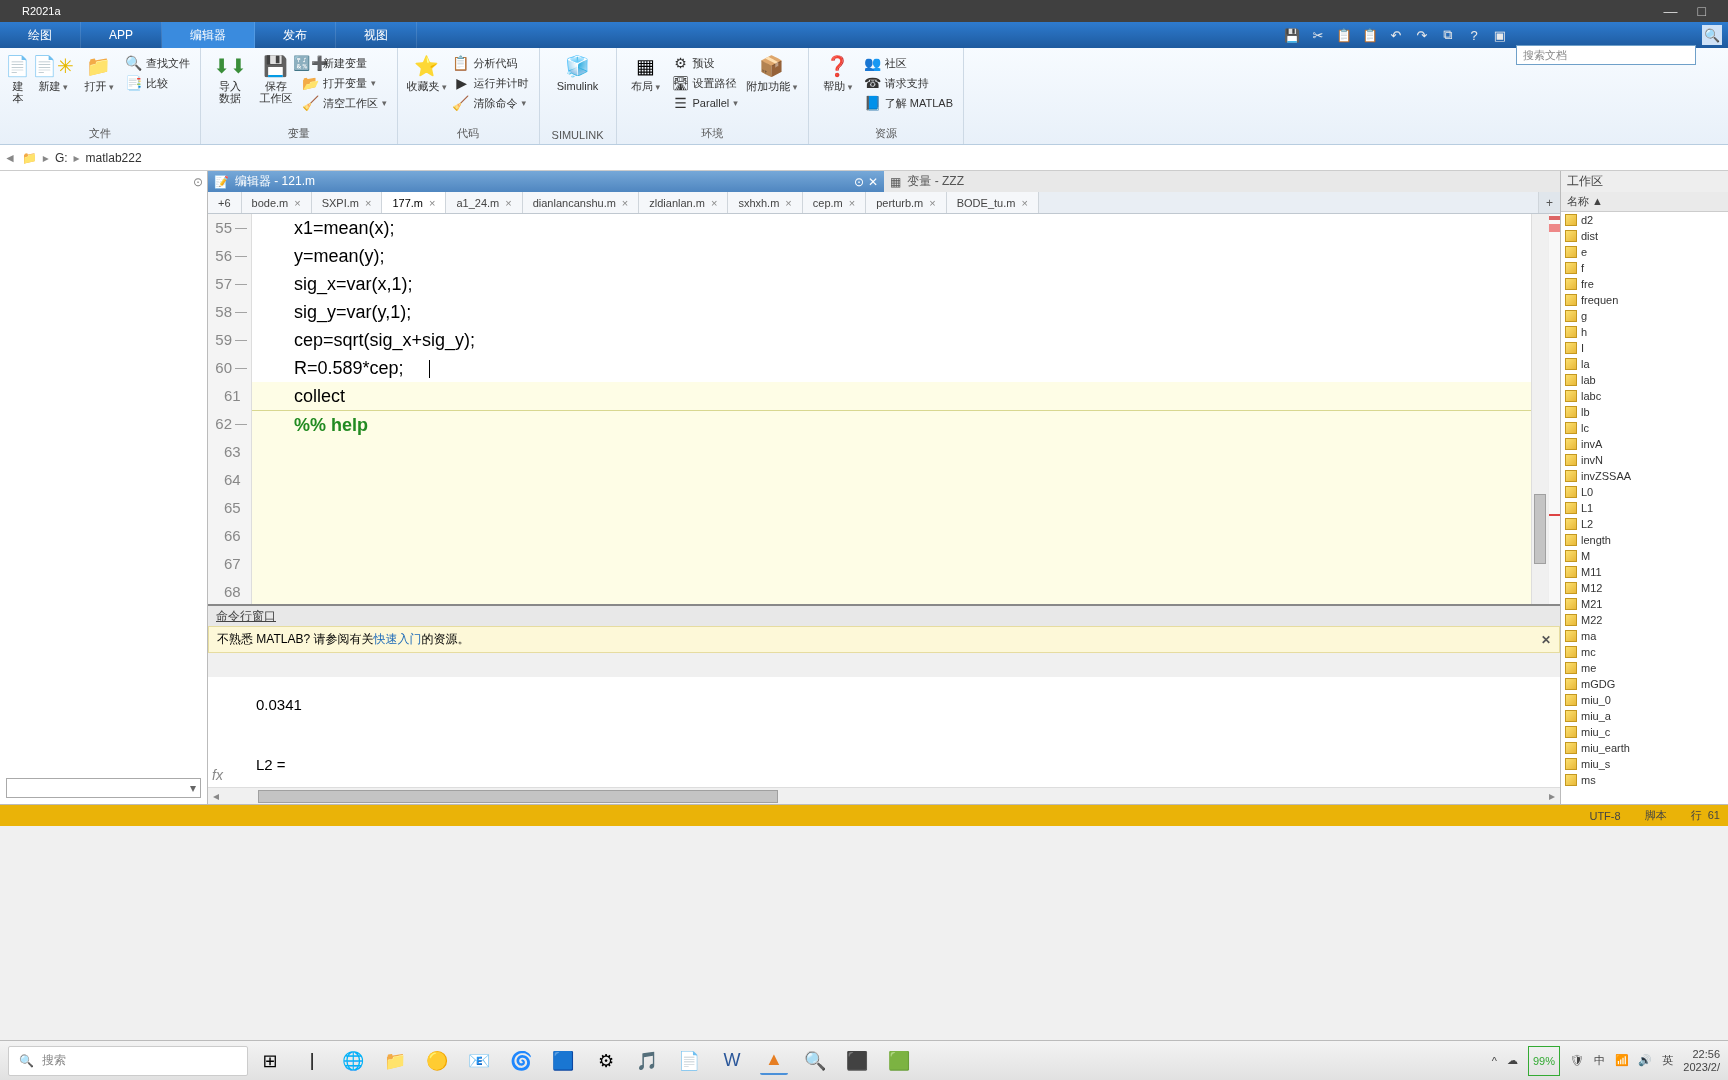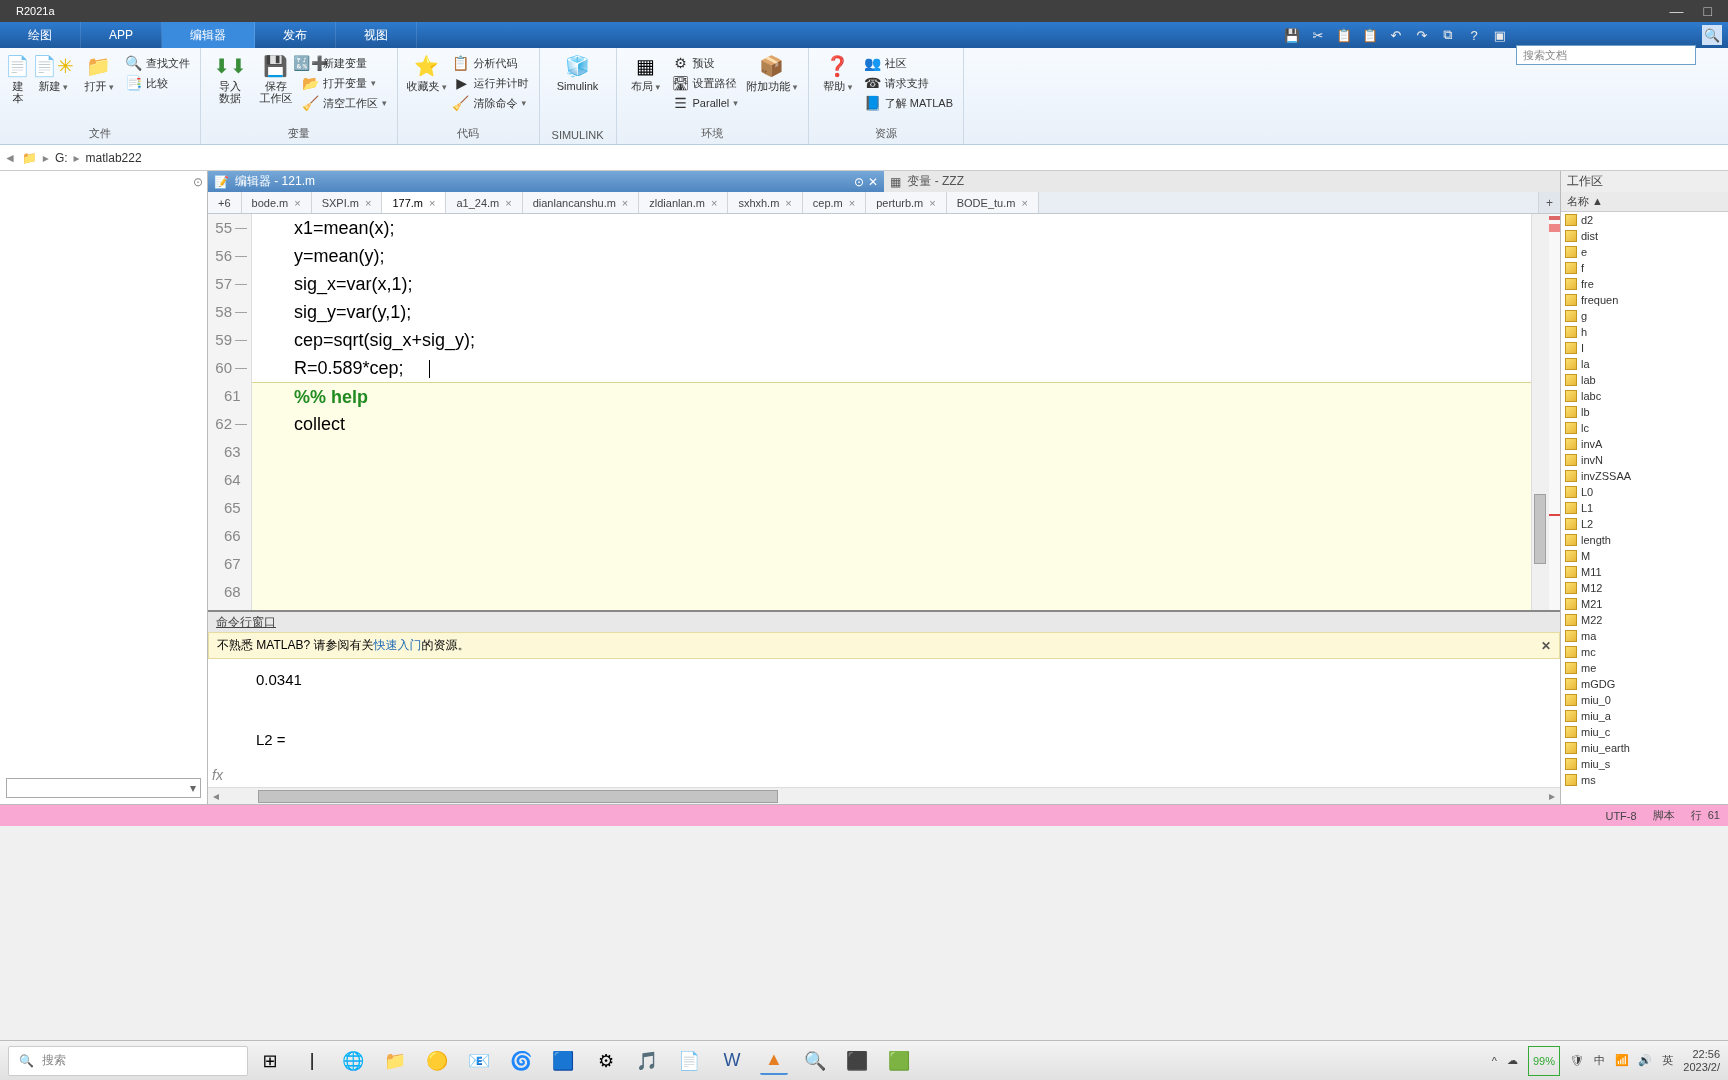--- a/index.html
+++ b/index.html
@@ -1,17 +1,17 @@
 <!DOCTYPE html>
 <html><head>
 <meta charset="utf-8">
 <style>
 * { margin: 0; padding: 0; box-sizing: border-box; font-family: "Microsoft YaHei", Arial, sans-serif; }
 body { background: #f0f0f0; width: 1728px; height: 1080px; overflow: hidden; font-size: 12px; }
-.titlebar { background: #404040; color: #fff; height: 22px; display: flex; align-items: center; padding: 0 16px; }
+.titlebar { background: #404040; color: #fff; height: 22px; display: flex; align-items: center; padding: 0 22px; }
 .titlebar-left { flex: 1; font-size: 11px; }
 .titlebar-buttons { display: flex; gap: 20px; color: #ccc; }
 .titlebar-btn { cursor: pointer; font-size: 14px; }
 .tabstrip { background: linear-gradient(#2e7bcf,#1e5a9e); height: 26px; display: flex; align-items: stretch; }
 .main-tab { color: #fff; padding: 4px 28px; cursor: pointer; border-right: 1px solid rgba(255,255,255,0.12); display:flex; align-items:center; }
 .main-tab.ed-active { background: #3a8bde; }
 .quickbar { margin-left: auto; display: flex; align-items: center; gap: 6px; padding-right: 6px; }
 .qbtn { width: 20px; height: 20px; display: flex; align-items: center; justify-content: center; color: #eaeaea; cursor: pointer; font-size: 13px; }
 .search-box { background: #fff; border: 1px solid #6fa0c9; height: 20px; width: 180px; padding: 0 6px; font-size: 11px; color:#888; display:flex; align-items:center;margin-top:40px; }
 .ribbon { background: linear-gradient(#f7fbff, #e8f0f9); height: 97px; border-bottom: 1px solid #b8cde0; display: flex; }
@@ -52,30 +52,30 @@
 .cursor { display:inline-block; width:1px; height:18px; background:#000; vertical-align:middle; }
 .scroll-v { width:17px; background:#f0f0f0; border-left:1px solid #ddd; position:relative; }
 .scroll-thumb { position:absolute; left:2px; right:2px; background:#c4c4c4; border:1px solid #a0a0a0; }
 .ov-strip { width:12px; background:#f8f8f8; border-left:1px solid #eee; position:relative; }
 .ov-mark { position:absolute; left:0; right:0; height:4px; }
 .cmd-panel { border-top: 2px solid #888; }
 .cmd-title { background: #e8e8e8; height: 20px; display:flex; align-items:center; padding:0 8px; font-size:12px; color:#444;text-decoration:underline; }
 .cmd-tip { background: #fdf8d8; border: 1px solid #e6dca0; padding: 4px 8px; font-size: 12px; display:flex; align-items:center; }
 .cmd-tip a { color: #1e6bb8; text-decoration: none; }
 .cmd-tip .close { margin-left:auto; color:#555; cursor:pointer; font-weight:bold; }
-.cmd-body { background:#fff; height: 128px; font-family: Consolas, monospace; font-size: 15px; padding: 12px 8px; position:relative; overflow:hidden; }
+.cmd-body { background:#fff; height: 110px; font-family: Consolas, monospace; font-size: 15px; padding: 19px 8px; position:relative; overflow:hidden;margin-top:24px; }
 .cmd-body .fx { position:absolute; left:4px; bottom:4px; font-style:italic; color:#888; font-size:14px; }
 .cmd-scroll-h { height:17px; background:#f0f0f0; border-top:1px solid #ddd; display:flex; align-items:center; }
 .cmd-scroll-h .th { height:13px; background:#c4c4c4; border:1px solid #a0a0a0; margin-left:34px; width:520px; }
 .right-panel { width: 168px; background:#fff; border-left:1px solid #bbb; display:flex; flex-direction:column; }
 .ws-header { background:#eaeaea; height:20px; border-bottom:1px solid #ccc; display:flex; align-items:center; padding:0 6px; font-size:11px; color:#444; }
 .ws-list { flex:1; overflow:hidden; }
 .ws-item { height:16px; display:flex; align-items:center; padding:8px 4px; gap:4px; font-size:11px; color:#333; cursor:pointer; }
 .ws-item .cube { width:12px; height:12px; background:linear-gradient(135deg,#fce070,#e8b838); border:1px solid #c49820; }
-.statusbar { background:#f9a8d4; height:22px; border-top:1px solid #bbb; display:flex; align-items:center; font-size:11px; color:#444; padding:0 8px; gap:16px; }
+.statusbar { background:#eab308; height:22px; border-top:1px solid #bbb; display:flex; align-items:center; font-size:11px; color:#444; padding:0 8px; gap:24px; }
 .statusbar .sp { flex:1; }
 .taskbar { background: linear-gradient(#f3f3f3,#e1e1e1); height: 40px; display:flex; align-items:center; padding:0 8px; gap:8px; border-top:1px solid #bbb; position:absolute; bottom:0; left:0; right:0; }
 .tb-search { background:#fff; border:1px solid #ccc; border-radius:2px; height:30px; width:240px; display:flex; align-items:center; padding:0 10px; color:#888; gap:8px; }
 .tb-icons { display:flex; gap:14px; align-items:center; }
 .tb-ico { width:28px; height:28px; display:flex; align-items:center; justify-content:center; font-size:18px; cursor:pointer; border-radius:2px; }
 .tb-tray { margin-left:auto; display:flex; align-items:center; gap:10px; font-size:11px; color:#444; }
 .tb-clock { text-align:right; line-height:1.1; }
 .vars-title { display:flex; }
 .vars-title .half { flex:1; }
 .icon-folder::before{content:"📁";}
@@ -424,22 +424,22 @@
             <span class="dash">&nbsp;</span>
           </div>
         </div>
       <div class="code" id="code">
           <div class="code-line">x1=mean(x);</div>
           <div class="code-line">y=mean(y);</div>
           <div class="code-line">sig_x=var(x,1);</div>
           <div class="code-line">sig_y=var(y,1);</div>
           <div class="code-line">cep=sqrt(sig_x+sig_y);</div>
           <div class="code-line">R=0.589*cep;     <span class="cursor"></span></div>
+          <div class="code-line section">collect</div>
           <div class="code-line section sec-border"><span class="section-hdr">%% help</span></div>
-          <div class="code-line section">collect</div>
           <div class="code-line section"></div>
           <div class="code-line section"></div>
           <div class="code-line section"></div>
           <div class="code-line section"></div>
           <div class="code-line section"></div>
           <div class="code-line section"></div>
           <div class="code-line section"></div>
         </div>
       <div class="scroll-v">
         <div class="scroll-thumb" style="top:280px;height:70px;"></div>

